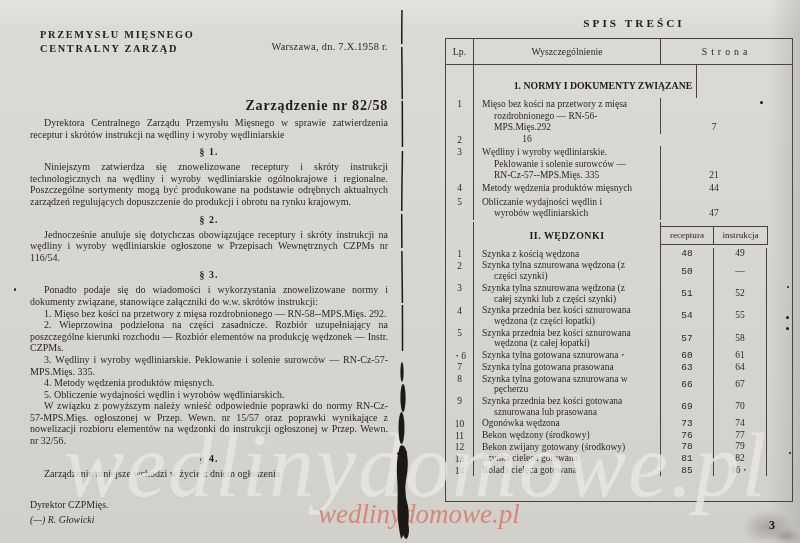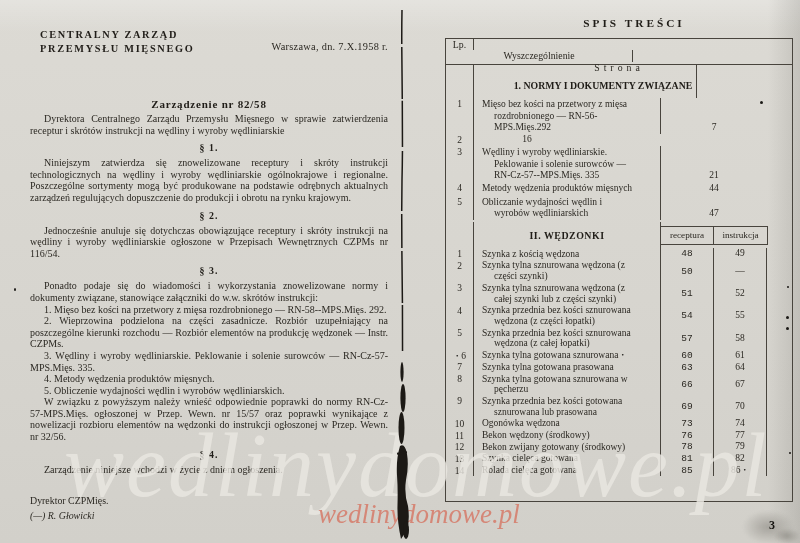--- a/index.html
+++ b/index.html
@@ -10,34 +10,34 @@
     color:#2b2822;
   }
   .vignette{position:absolute;inset:0;z-index:0;
     background:linear-gradient(90deg,rgba(0,0,0,0) 96%,rgba(90,88,82,.18) 100%),
                linear-gradient(0deg,rgba(0,0,0,0) 94%,rgba(255,255,255,.25) 100%);}
   
   .left-page{position:absolute;left:30px;top:28px;width:358px;z-index:1;}
   .letterhead-row{display:flex;justify-content:space-between;align-items:flex-start;}
   .letterhead{font-weight:bold;font-size:10.3px;letter-spacing:1.7px;line-height:14px;margin-left:10px;white-space:nowrap;color:#201d18;}
   .dateline{font-size:10.3px;margin-top:13px;letter-spacing:.3px;white-space:nowrap;}
-  .doc-title{text-align:center;font-weight:bold;font-size:11px;letter-spacing:.8px;margin-top:42px;color:#201d18;}
+  .doc-title{text-align:right;font-weight:bold;font-size:14px;letter-spacing:.8px;margin-top:42px;color:#201d18;}
   .para{font-size:10px;line-height:11.6px;text-align:justify;text-indent:14px;margin:0;}
   .subtitle{margin-top:3px;}
   .sec-head{text-align:center;font-weight:bold;font-size:9.9px;margin:6px 0 4px 0;letter-spacing:1px;color:#201d18;}
   .signatures{display:flex;justify-content:space-between;margin-top:20px;font-size:9.9px;}
   .sig-name{font-style:italic;margin-top:4px;}
   .sig-right{margin-right:22px;}
   
   .rp-title{position:absolute;left:460px;top:17px;width:348px;text-align:center;
     font-weight:bold;font-size:11.3px;letter-spacing:3px;z-index:1;color:#201d18;}
   .toc{position:absolute;left:445px;top:38px;width:348px;height:464px;z-index:1;
     border:1.6px solid #48443d;box-sizing:border-box;font-size:9.5px;line-height:11.3px;}
   .toc *{box-sizing:border-box;}
-  .toc-head{display:flex;height:26px;border-bottom:1.3px solid #48443d;font-size:9.8px;flex-direction:column;}
+  .toc-head{display:flex;height:26px;border-bottom:1.3px solid #48443d;font-size:9.8px;}
   .toc-head>div{display:flex;align-items:center;justify-content:center;}
   .h-lp{width:28px;border-right:1.1px solid #48443d;}
   .h-item{width:187px;border-right:1.1px solid #48443d;}
   .h-page{flex:1;letter-spacing:4px;}
   .s1-heading{display:flex;gap:36px;}
   .s1-heading .lp{width:28px;border-right:1.1px solid #48443d;}
   .s1-heading .it{width:187px;border-right:1.1px solid #48443d;text-align:center;
     font-weight:bold;font-size:9.8px;padding:15px 0 7px 0;color:#201d18;}
   .s1-heading .pg{flex:1;}
   .trow{display:flex;align-items:stretch;}
@@ -80,22 +80,22 @@
   .sp6{left:789px;top:452px;width:2px;height:2px;}
 </style>
 </head>
 <body>
 
 <div class="vignette"></div>
 
 <div class="left-page">
   <div class="letterhead-row">
     <div class="letterhead">
+      <div>PRZEMYSŁU MIĘSNEGO</div>
       <div>CENTRALNY ZARZĄD</div>
-      <div>PRZEMYSŁU MIĘSNEGO</div>
     </div>
     <div class="dateline">Warszawa, dn. 7.X.1958 r.</div>
   </div>
 
   <div class="doc-title">Zarządzenie nr 82/58</div>
   <p class="para subtitle">Dyrektora Centralnego Zarządu Przemysłu Mięsnego w sprawie zatwierdzenia receptur i skrótów instrukcji na wędliny i wyroby wędliniarskie</p>
 
   <div class="sec-head">§ 1.</div>
   <p class="para">Niniejszym zatwierdza się znowelizowane receptury i skróty instrukcji technologicznych na wędliny i wyroby wędliniarskie ogólnokrajowe i regionalne. Poszczególne sortymenty mogą być produkowane na podstawie odrębnych aktualnych zarządzeń regulujących dopuszczenie do produkcji i obrotu na rynku krajowym.</p>
 

